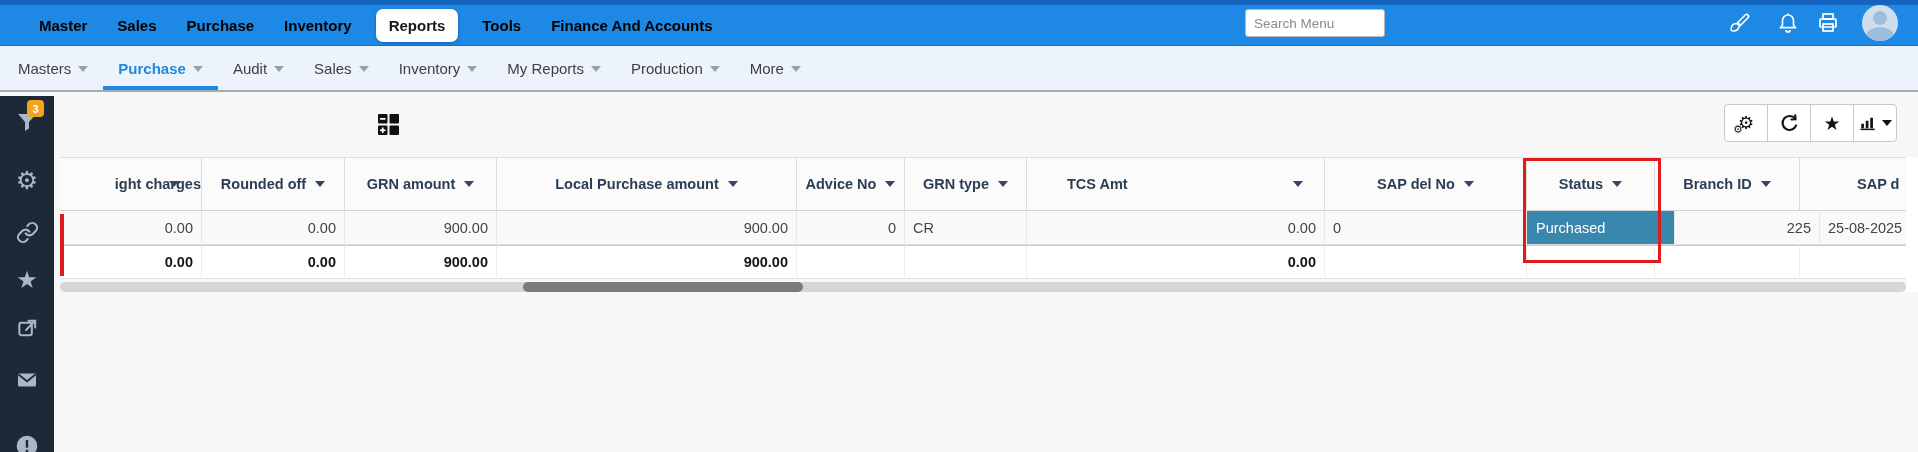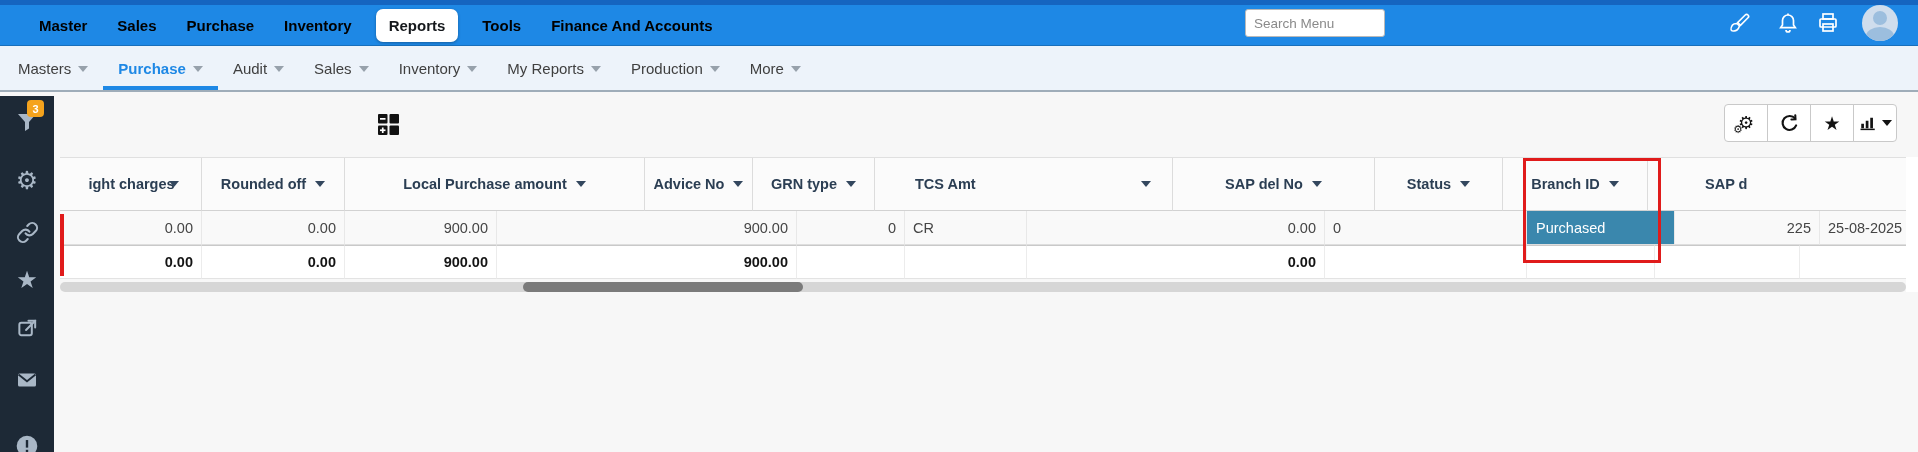--- a/index.html
+++ b/index.html
@@ -64,21 +64,21 @@
   .star-glyph{font-size:19px;line-height:1;}
   .dd-caret{width:0;height:0;border-left:5px solid transparent;border-right:5px solid transparent;
             border-top:6px solid #131313;margin-left:5px;}
 
   
   .grid-head{position:absolute;left:60px;top:157px;width:1846px;height:54px;overflow:hidden;display:flex;
              background:#fbfbfb;border-top:1px solid #e0e0e0;}
   .th{flex:0 0 auto;display:flex;align-items:center;justify-content:center;gap:9px;position:relative;
       border-right:1px solid #dcdcdc;border-bottom:1px solid #d2d2d2;color:#2b3e53;font-weight:bold;
       font-size:14.5px;cursor:pointer;white-space:nowrap;}
-  .th.left-cut{justify-content:center;padding-left:2px;}
+  .th.left-cut{justify-content:flex-end;padding-left:2px;}
   .th.left-cut .hcaret{position:absolute;right:22px;}
   .th.split{justify-content:flex-start;padding-left:40px;}
   .th.split .hcaret{position:absolute;right:21px;}
   .th.padded{justify-content:flex-start;padding-left:57px;}
   .hcaret{width:0;height:0;border-left:5px solid transparent;border-right:5px solid transparent;
           border-top:6px solid #33475e;}
   .grid-row{position:absolute;left:60px;top:211px;width:1846px;height:34px;display:flex;overflow:hidden;background:#f9f9f9;}
   .td{flex:0 0 auto;display:flex;align-items:center;padding:0 8px;border-right:1px solid #e8e8e8;
       border-bottom:1px solid #dedede;font-size:14.5px;color:#454545;cursor:pointer;white-space:nowrap;}
   .td.right{justify-content:flex-end;}
@@ -250,20 +250,24 @@
 
   <div class="grid-head" id="ghead">
       <div class="th left-cut" style="width: 142px;">
         <span>ight charges</span>
         <span class="hcaret"></span>
       </div>
       <div class="th" style="width: 143px;">
         <span>Rounded off</span>
         <span class="hcaret"></span>
       </div>
+      <div class="th" style="width: 152px;">
+        <span>GRN amount</span>
+        <span class="hcaret"></span>
+      </div>
       <div class="th" style="width: 300px;">
         <span>Local Purchase amount</span>
         <span class="hcaret"></span>
       </div>
       <div class="th" style="width: 108px;">
         <span>Advice No</span>
         <span class="hcaret"></span>
       </div>
       <div class="th" style="width: 122px;">
         <span>GRN type</span>

